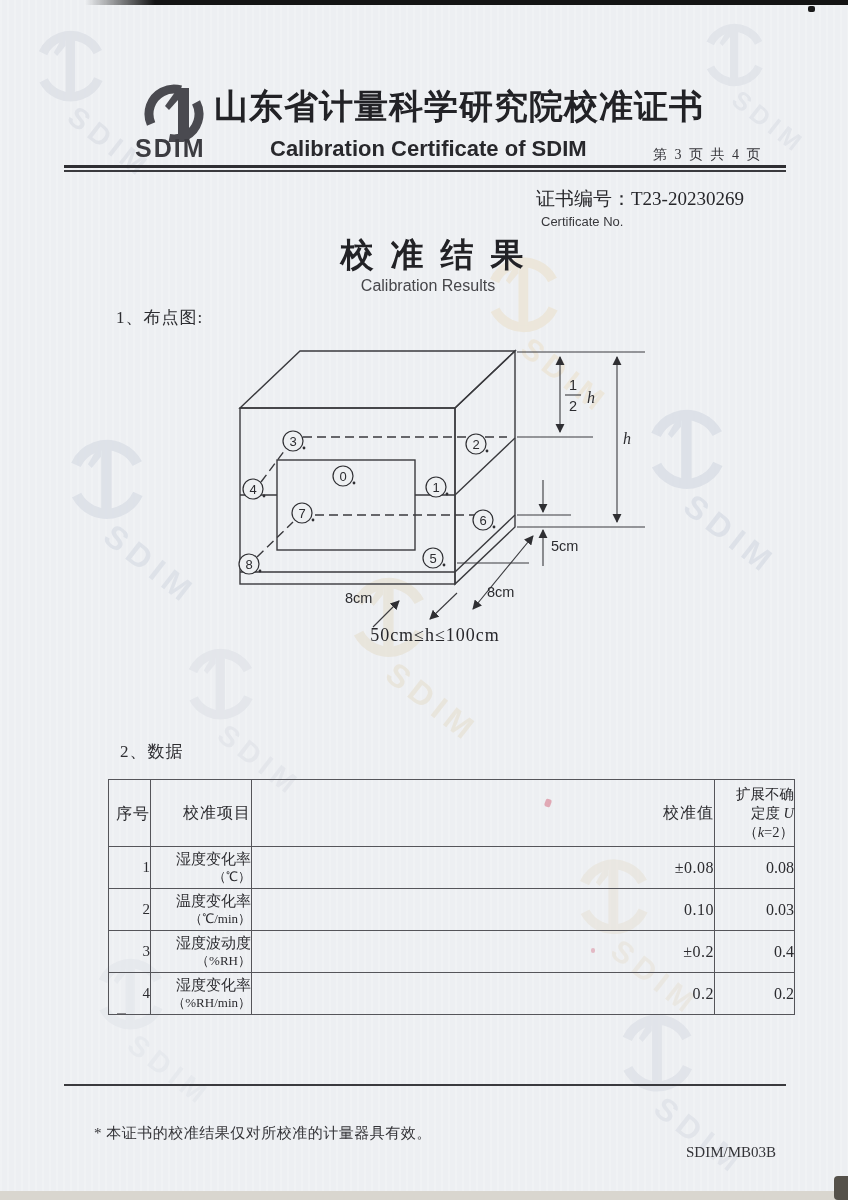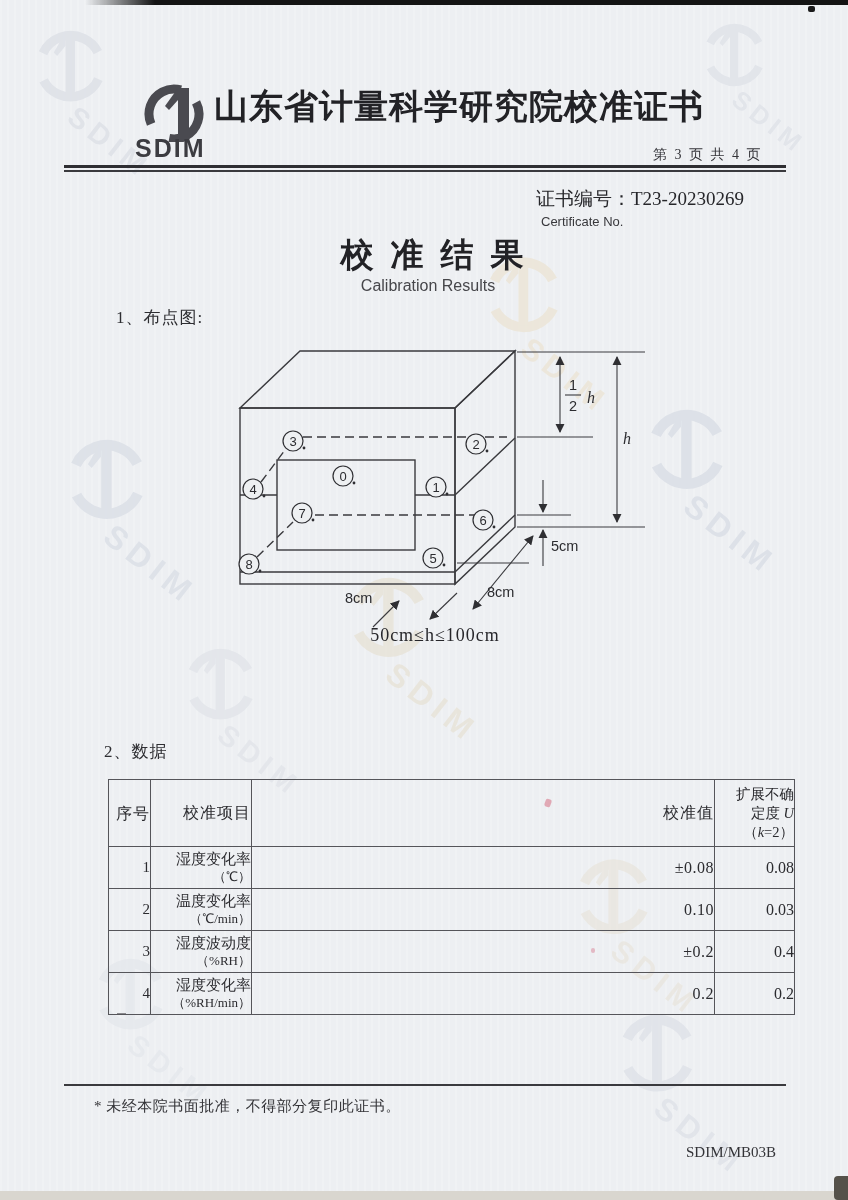--- a/index.html
+++ b/index.html
@@ -30,21 +30,21 @@
   
   .cert-line{left:536px;top:186px;font-size:19px;color:#26262a;white-space:nowrap;}
   .cert-cap{left:541px;top:214px;font-family:"Liberation Sans",sans-serif;font-size:13px;color:#38383c;}
   
   .res-zh{left:0;right:0;top:233px;text-align:center;font-size:33px;font-weight:bold;
           letter-spacing:17px;padding-left:33px;color:#222226;}
   .res-en{left:0;right:0;top:277px;text-align:center;font-family:"Liberation Sans",sans-serif;
           font-size:16px;color:#46464a;padding-left:8px;}
   .sec-label{font-size:17px;color:#2e2e32;letter-spacing:1px;}
   .sec1{left:116px;top:306px;}
-  .sec2{left:104px;top:740px;}
+  .sec2{left:120px;top:740px;}
   
   .diagram{left:225px;top:338px;width:430px;height:320px;}
   .ln{stroke:#3a3a3e;stroke-width:1.4;fill:none;}
   .dash{stroke:#3a3a3e;stroke-width:1.4;fill:none;stroke-dasharray:9 5;}
   .thin{stroke:#3a3a3e;stroke-width:1.1;fill:none;}
   .arr2{marker-start:url(#ah);marker-end:url(#ah);}
   .arrE{marker-end:url(#ah);}
   .dimtxt{font-family:"Liberation Sans",sans-serif;font-size:14.5px;fill:#2c2c30;}
   .dimvar{font-family:"Liberation Serif",serif;font-style:italic;font-size:16px;fill:#2c2c30;}
   .pt circle.ring{fill:#eef0f2;stroke:#2f2f33;stroke-width:1.2;}
@@ -126,20 +126,21 @@
   <div class="abs speck1"></div>
   <div class="abs speck2"></div>
 
   <svg class="abs logo-svg" viewBox="0 0 84 58">
     <circle cx="36" cy="30" r="25" fill="none" stroke="#4a4a50" stroke-width="9" stroke-dasharray="56 24" transform="rotate(-28 36 30)"></circle>
     <rect x="40" y="4" width="11" height="50" fill="#4a4a50"></rect>
     <polygon points="27,22 40,4 40,16 31,26" fill="#4a4a50"></polygon>
   </svg>
   <div class="abs logo-text">SDIM</div>
   <div class="abs hdr-title">山东省计量科学研究院校准证书</div>
+  <div class="abs hdr-en">Calibration Certificate of SDIM</div>
   <div class="abs page-info">第 3 页 共 4 页</div>
   <div class="abs rule1"></div>
   <div class="abs rule2"></div>
 
   <div class="abs cert-line"><span>证书编号：</span><span>T23-20230269</span></div>
   <div class="abs cert-cap">Certificate No.</div>
 
   <div class="abs res-zh">校准结果</div>
   <div class="abs res-en">Calibration Results</div>
 
@@ -284,16 +285,16 @@
         <div class="item-name">湿度变化率</div>
         <div class="item-unit">（%RH/min）</div>
       </td>
       <td class="c-val">0.2</td>
       <td class="c-u">0.2</td>
     </tr>
   </tbody>
     </table>
 
   <div class="abs foot-rule"></div>
-  <div class="abs fn fn1">* 未经本院书面批准，不得部分复印此证书。</div>
+  <div class="abs fn fn2">* 本证书的校准结果仅对所校准的计量器具有效。</div>
   <div class="abs doc-code">SDIM/MB03B</div>
 
 </div>
 
 </body></html>

